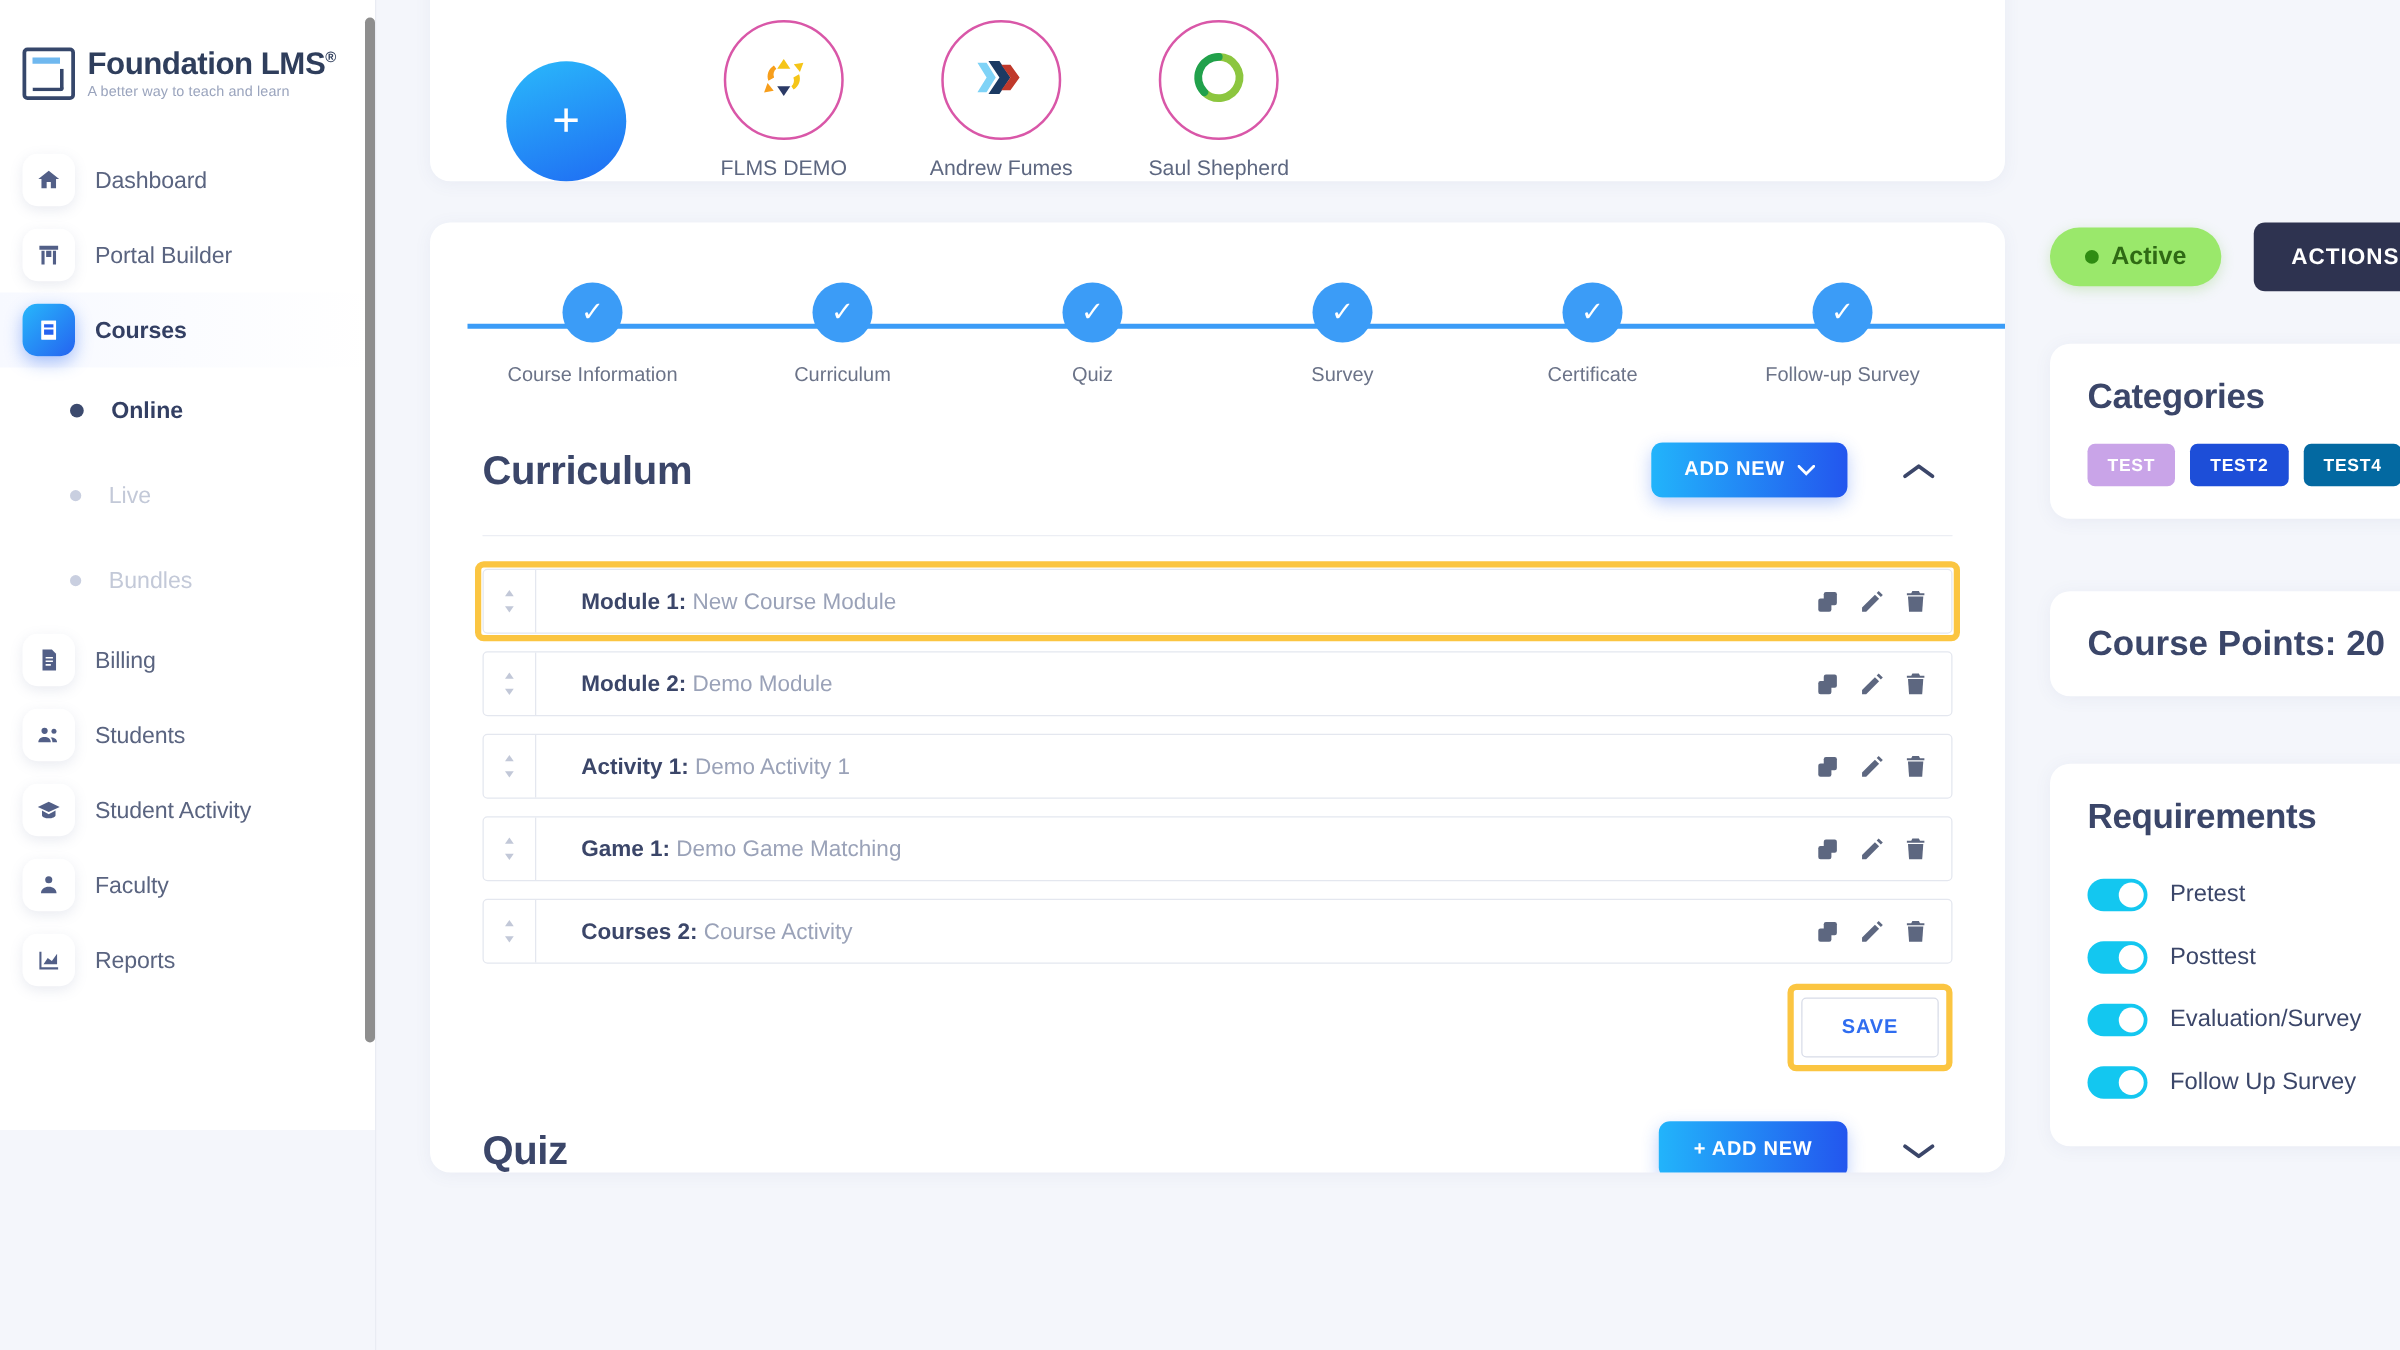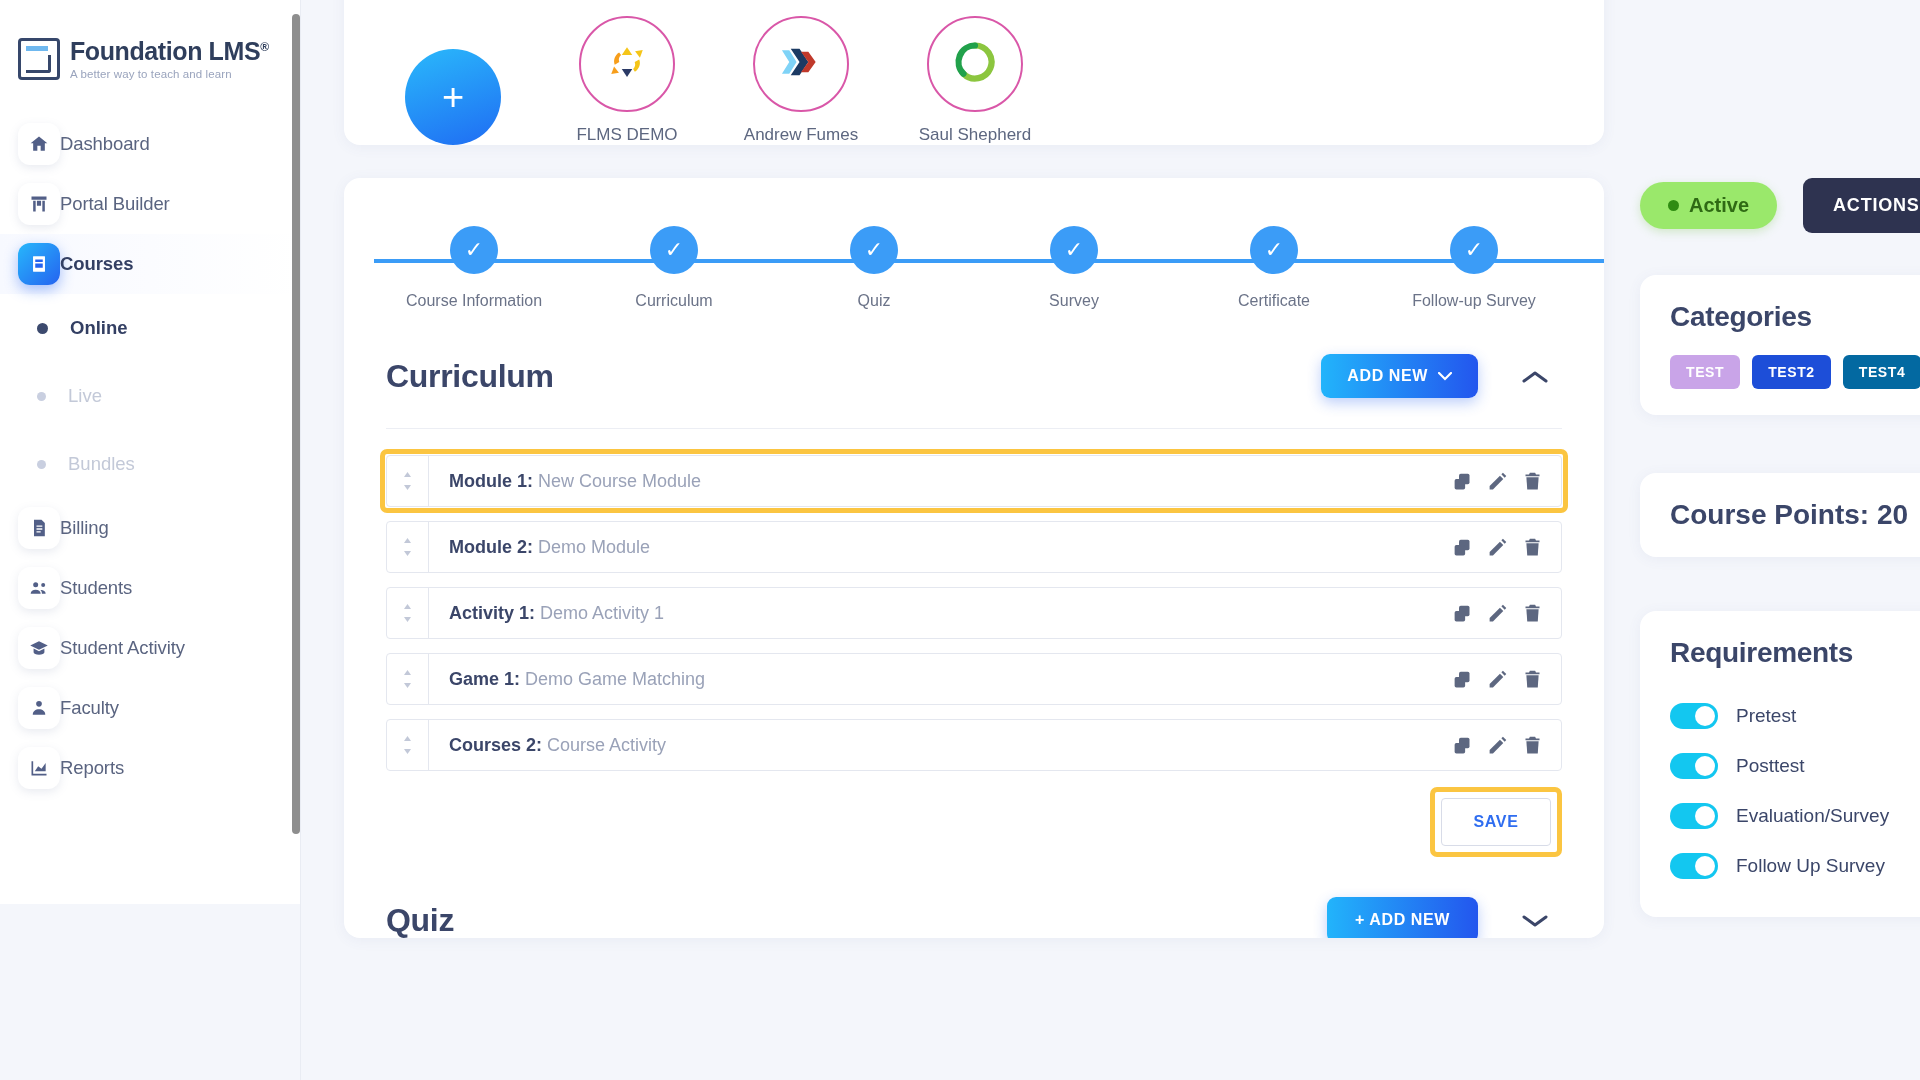--- a/index.html
+++ b/index.html
@@ -31,40 +31,40 @@
     border:3px solid #36476b; border-left:none; border-top:none;
     border-radius:0 0 3px 0;
   }
   .logo-text { line-height:1.05; }
   .logo-title { font-size:25px; font-weight:700; color:#2f3e5c; letter-spacing:-0.4px; white-space:nowrap;}
   .logo-title sup { font-size:12px; vertical-align:super; }
   .logo-sub { font-size:11.5px; color:#9aa4bd; margin-top:3px; letter-spacing:0.1px; white-space:nowrap;}
 
   .nav { margin-top:34px; }
   .nav-item {
-    display:flex; align-items:center; 
+    display:flex; align-items:center; gap:16px;
     height:60px; padding-left:18px; cursor:pointer; position:relative;text-align:center;
   }
   .nav-item.active { background:linear-gradient(90deg,#f7f9ff 0%, #ffffff 100%); }
   .nav-ico {
     width:42px; height:42px; flex:none; border-radius:12px;
     background:#ffffff; box-shadow:0 3px 10px rgba(120,130,170,.16);
     display:flex; align-items:center; justify-content:center;
     color:#525f87;
   }
   .nav-item.active .nav-ico {
     background:linear-gradient(135deg,#27b7fb 0%, #2563f0 100%);
     color:#ffffff; box-shadow:0 5px 14px rgba(37,99,240,.4);
   }
   .nav-ico svg { width:20px; height:20px; fill:currentColor; }
   .nav-label { font-size:18.5px; color:#5a6480; letter-spacing:-0.1px; }
   .nav-item.active .nav-label { color:#333f63; font-weight:700; }
 
   .subnav-item {
-    display:flex; align-items:center; height:68px; padding-left:37px; cursor:pointer;
+    display:flex; align-items:center; height:68px; padding-left:56px; cursor:pointer;
   }
   .sub-dot { width:9px; height:9px; border-radius:50%; background:#c9cfe0; margin-right:22px; flex:none;}
   .subnav-item.active .sub-dot { background:#3c4a6e; width:11px; height:11px;}
   .sub-label { font-size:18.5px; color:#c3c9d8; }
   .subnav-item.active .sub-label { color:#333f63; font-weight:700; }
 
   .side-scroll {
     position:absolute; left:292px; top:14px; width:8px; height:820px;
     background:#8e8e8e; border-radius:4px;
   }
@@ -133,21 +133,21 @@
   }
   .sec-rule { height:1px; background:#eceef4; margin:30px 42px 0 42px; }
 
   .rows { margin:26px 42px 0 42px; }
   .row-outer { position:relative; margin-bottom:14px; }
   .row-outer.hl {
     border:5px solid #fbc541; border-radius:7px; padding:1px; margin:-6px -6px 8px -6px;
   }
   .mod-row {
     display:flex; align-items:center; height:52px;
-    border:1px solid #e4e7ef; border-radius:4px; background:#fff;
+    border:1px solid #e4e7ef; border-radius:4px; background:#fff;gap:16px;
   }
   .drag-cell {
     width:42px; display:flex; align-items:center; justify-content:center;
     color:#b9c0d2; font-size:14px; border-right:1px solid #e4e7ef; height:100%;
     cursor:grab;
   }
   .mod-text { padding-left:20px; font-size:18px; color:#9aa2b8; }
   .mod-text b { color:#3b4669; font-weight:700; }
   .row-actions { margin-left:auto; display:flex; align-items:center; gap:14px; padding-right:18px; }
   .act { color:#5d6780; cursor:pointer; display:flex; }

